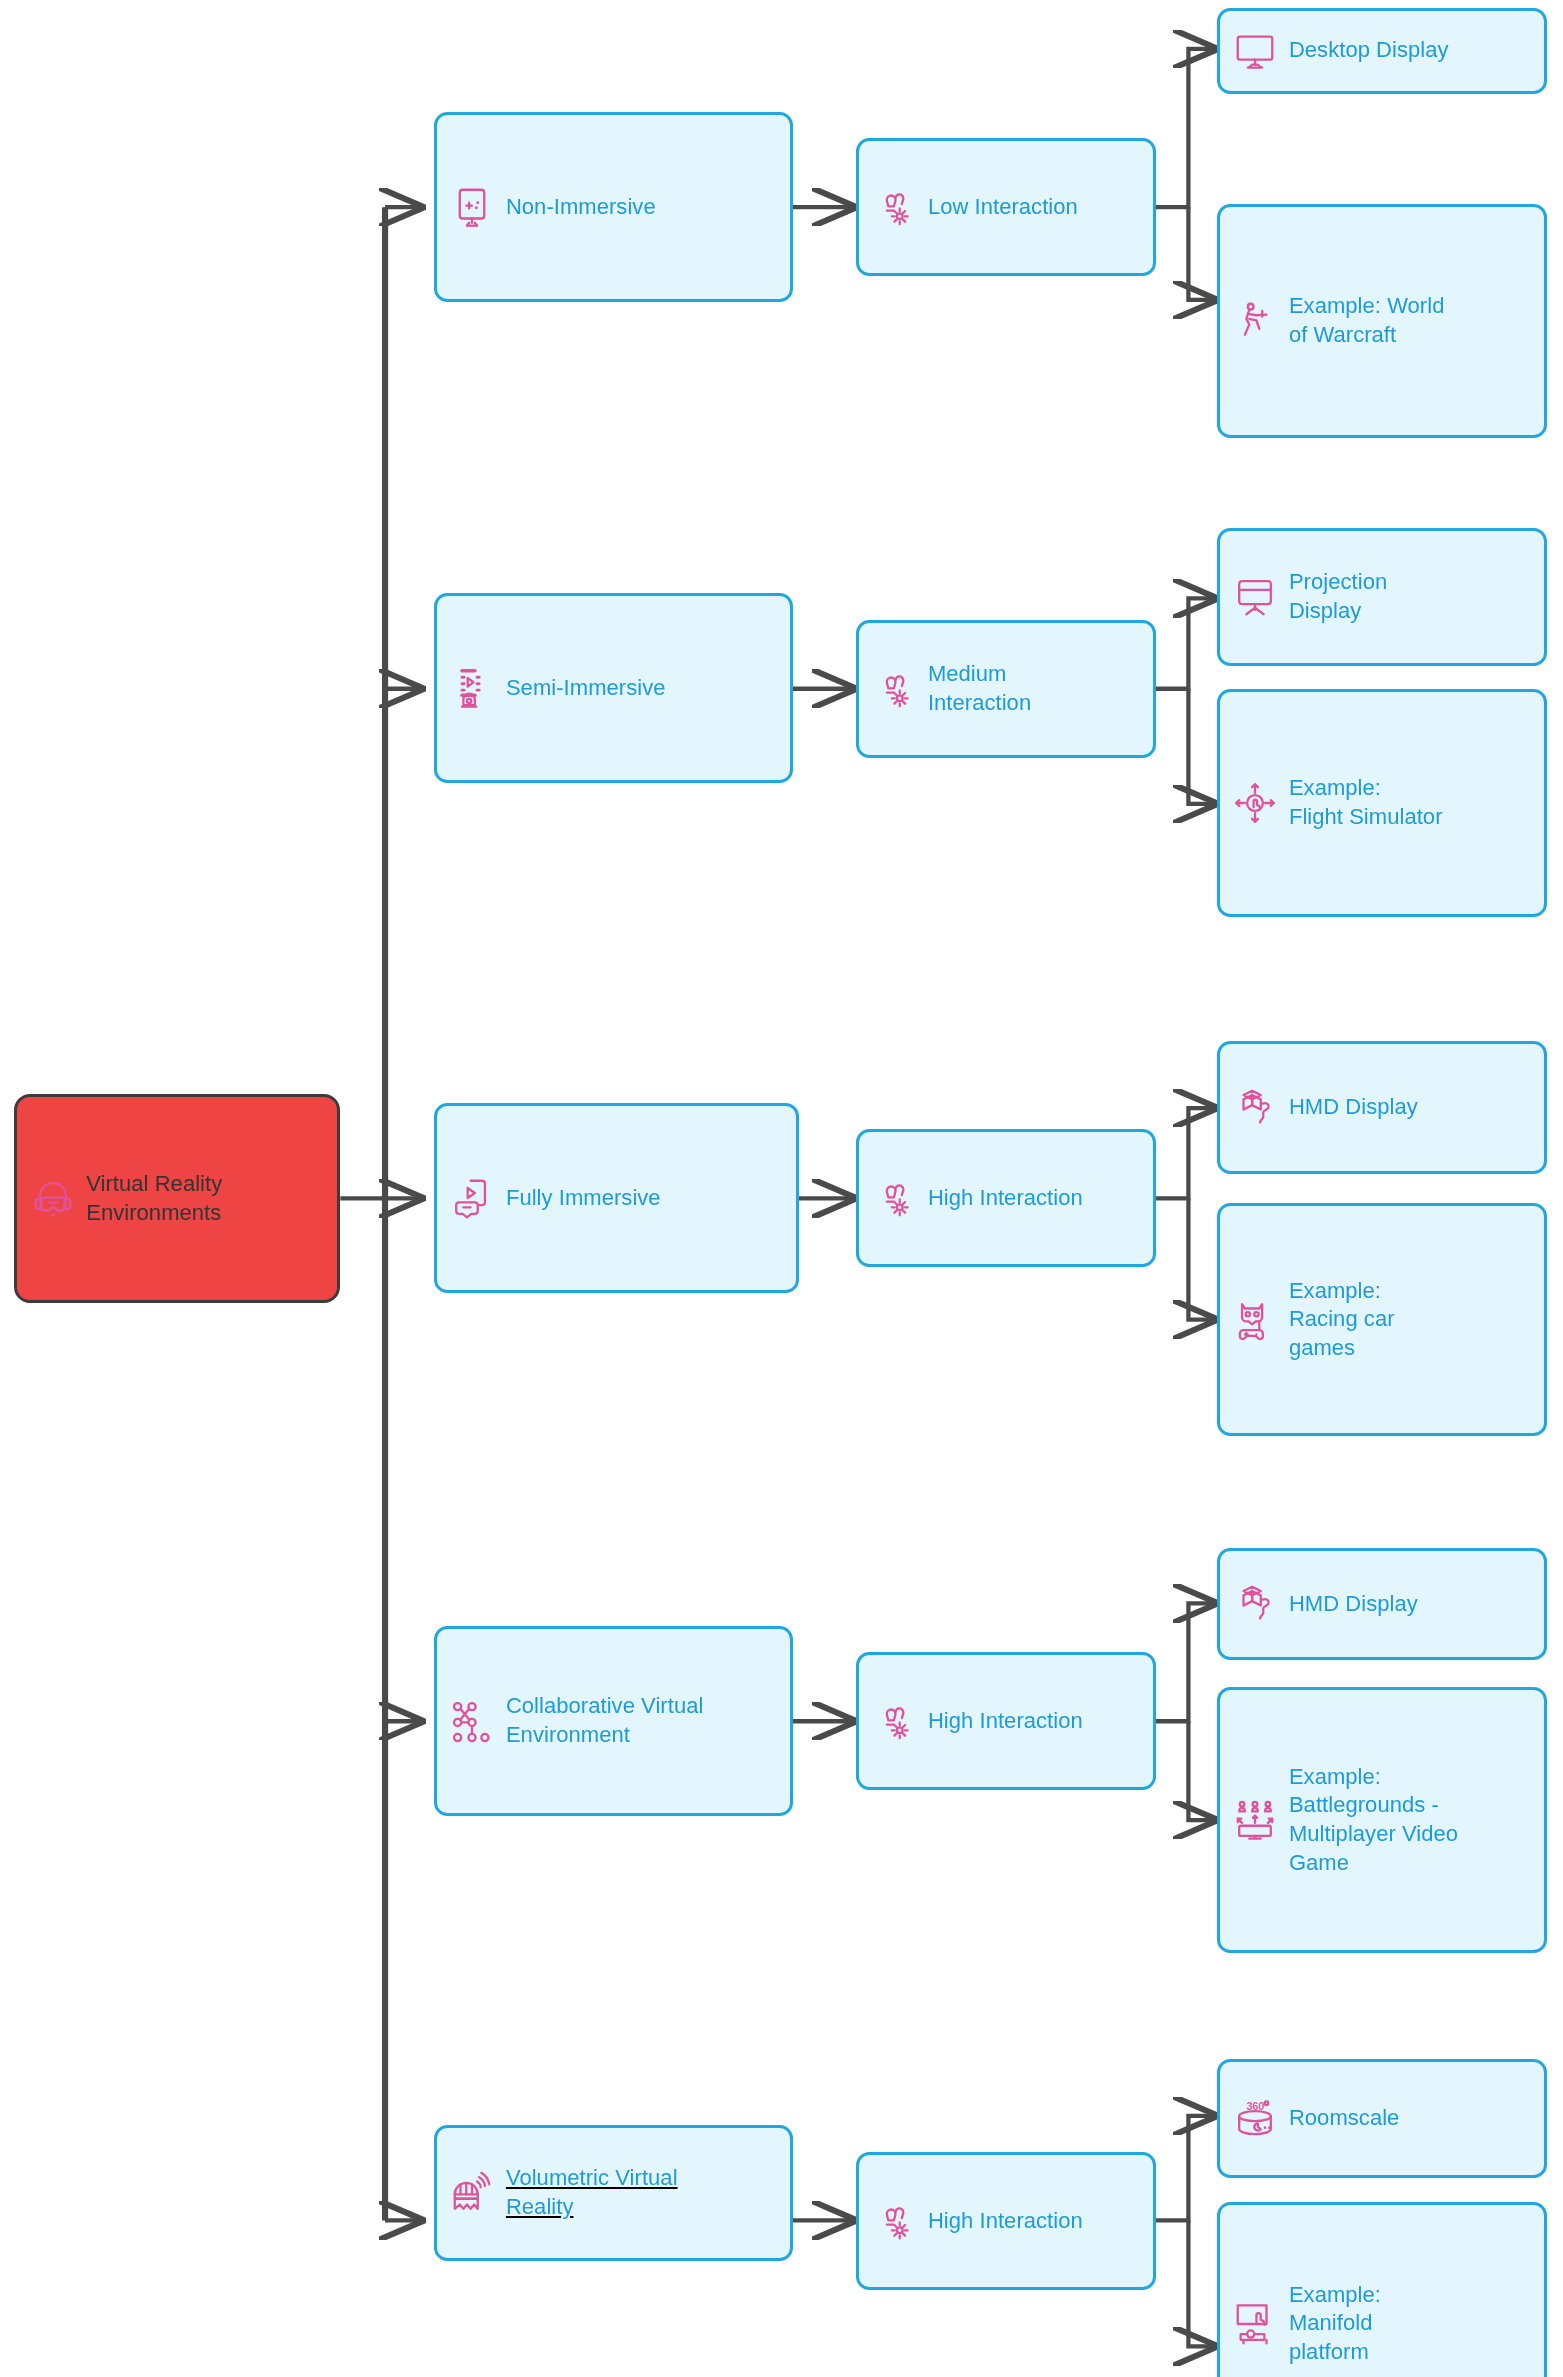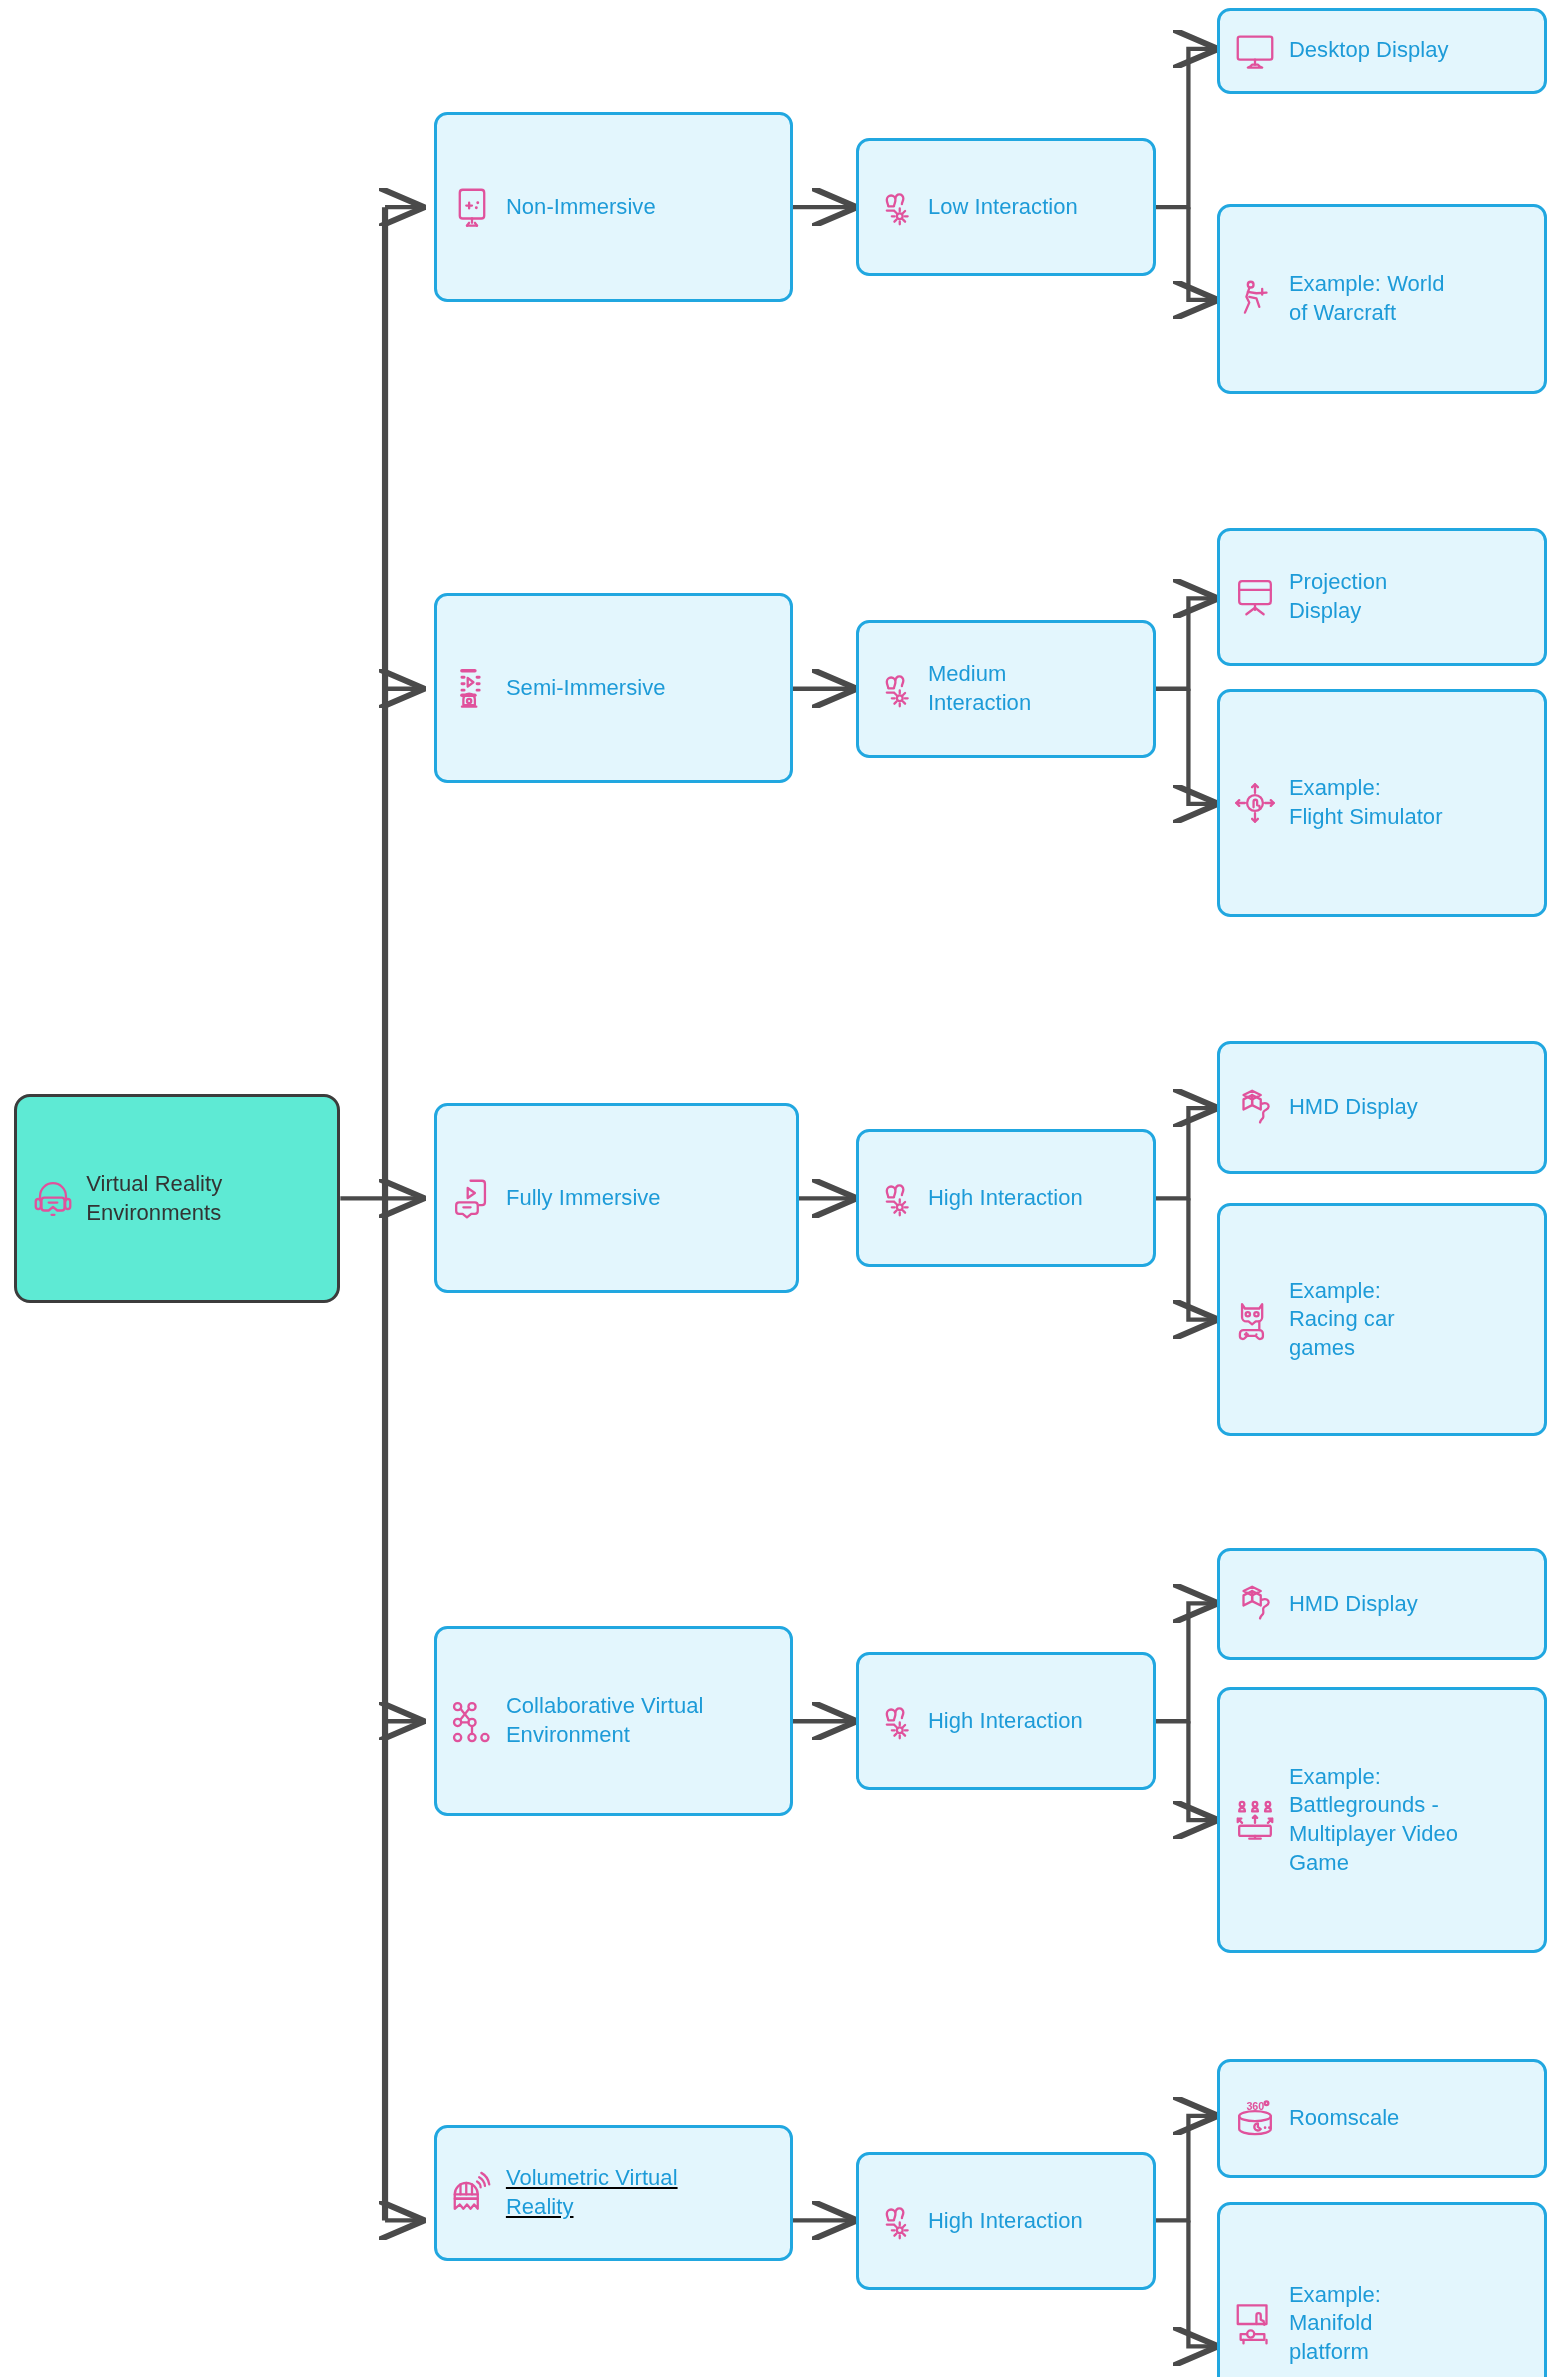--- a/index.html
+++ b/index.html
@@ -29,21 +29,21 @@
     display: flex;
     flex-direction: row;
     align-items: center;
     justify-content: flex-start;
     border-radius: 13.3px;
     background: #e3f6fd;
     border: 3.3px solid #21a7e0;
     padding: 0 12.4px;
   }
   .node.root {
-    background: #5eead4;
+    background: #ef4444;
     border: 3.3px solid #3c3c3c;
     border-radius: 16px;
   }
   .node .ico {
     flex: 0 0 auto;
     width: 46px;
     height: 46px;
     margin-right: 10.5px;
     display: flex;
     align-items: center;
@@ -164,21 +164,21 @@
     <span class="ico">
       <svg viewBox="0 0 64 64" fill="none" stroke="#e0529c" stroke-width="3.2" stroke-linecap="round" stroke-linejoin="round">
         <rect x="8" y="12" width="48" height="32" rx="3"></rect>
         <path d="M32 44v7"></path>
         <path d="M22 55c4-1 6-4 6-4h8s2 3 6 4z"></path>
       </svg>
     </span>
     <span class="lbl">Desktop Display</span>
   </div>
 
-  <div class="node c3" style="left:1217px; top:204px; width:330px; height:190px;">
+  <div class="node c3" style="left:1217px; top:204px; width:330px; height:234px;">
     <span class="ico">
       <svg viewBox="0 0 64 64" fill="none" stroke="#e0529c" stroke-width="3.2" stroke-linecap="round" stroke-linejoin="round">
         <circle cx="26" cy="12" r="4"></circle>
         <path d="M24 17l-4 12 4 8-6 14"></path>
         <path d="M24 29l10 2 4 12"></path>
         <path d="M22 22l12 2 14-1"></path>
         <path d="M42 18v8"></path>
       </svg>
     </span>
     <span class="lbl">Example: World

